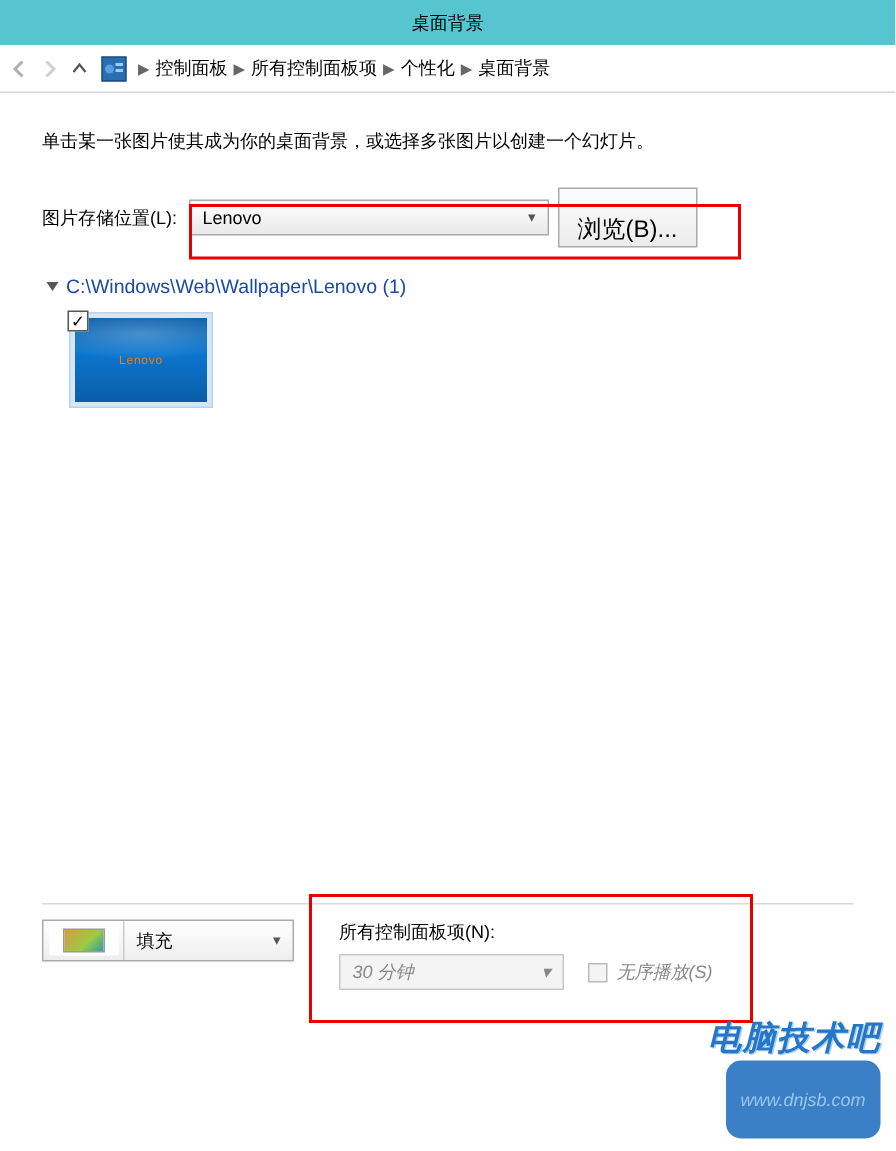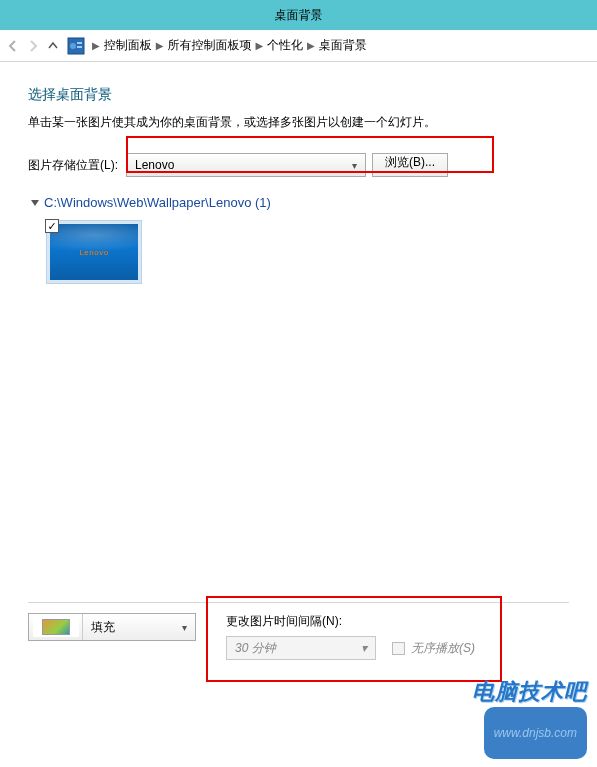--- a/index.html
+++ b/index.html
@@ -85,27 +85,27 @@
       display: flex;
       align-items: center;
       justify-content: space-between;
       font-size: 12px;
     }
     .dropdown-caret {
       font-size: 10px;
       color: #555;
     }
     .btn {
-      height: 24px;
+      height: 40px;
       border: 1px solid #aaa;
       background: linear-gradient(#fcfcfc, #ececec);
       padding: 0 12px;
-      font-size: 12px;
-      display: flex;
-      align-items: flex-start;
+      font-size: 16px;
+      display: flex;
+      align-items: flex-end;
       justify-content: center;
       cursor: default;
     }
     .highlight-red {
       position: absolute;
       border: 2px solid #e60000;
       pointer-events: none;
     }
     .highlight-1 {
       left: 126px; top: 136px; width: 368px; height: 37px;
@@ -308,21 +308,20 @@
     <span class="bc-sep">▶</span>
     <span>所有控制面板项</span>
     <span class="bc-sep">▶</span>
     <span>个性化</span>
     <span class="bc-sep">▶</span>
     <span>桌面背景</span>
   </div>
 </div>
 
 <div class="content">
-  <div class="heading">选择桌面背景</div>
   <div class="subtext">单击某一张图片使其成为你的桌面背景，或选择多张图片以创建一个幻灯片。</div>
 
   <div class="location-row">
     <span class="location-label">图片存储位置(L):</span>
     <div class="dropdown">
       <span>Lenovo</span>
       <span class="dropdown-caret">▾</span>
     </div>
     <div class="btn">
       <span>浏览(B)...</span>
@@ -353,21 +352,21 @@
         <div class="placement-prev">
           <div class="pp-inner">
               <div class="pp-img"></div>
             </div>
         </div>
         <span class="placement-text">填充</span>
         <span class="placement-caret">▾</span>
       </div>
     </div>
     <div class="interval-col">
-      <div class="interval-label">更改图片时间间隔(N):</div>
+      <div class="interval-label">所有控制面板项(N):</div>
       <div class="interval-row">
         <div class="interval-combo">
           <span>30 分钟</span>
           <span>▾</span>
         </div>
         <div class="shuffle-row">
           <div class="shuffle-box"></div>
           <span>无序播放(S)</span>
         </div>
       </div>

